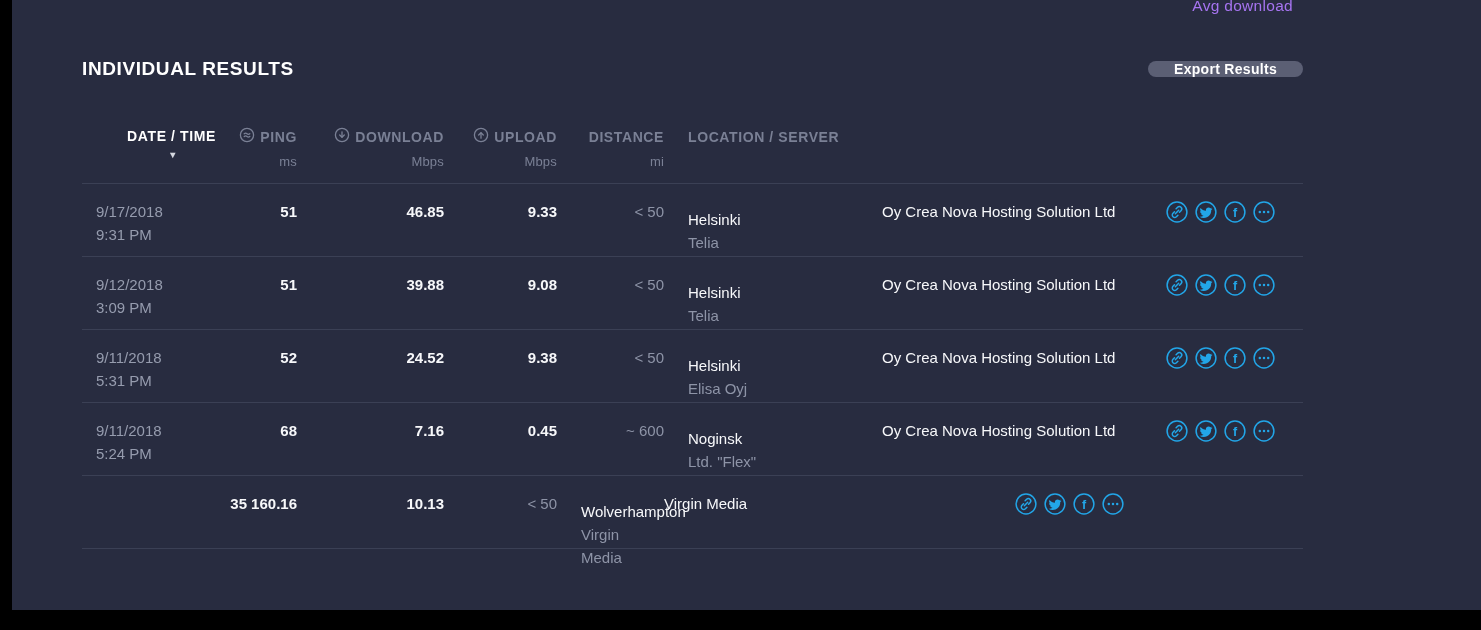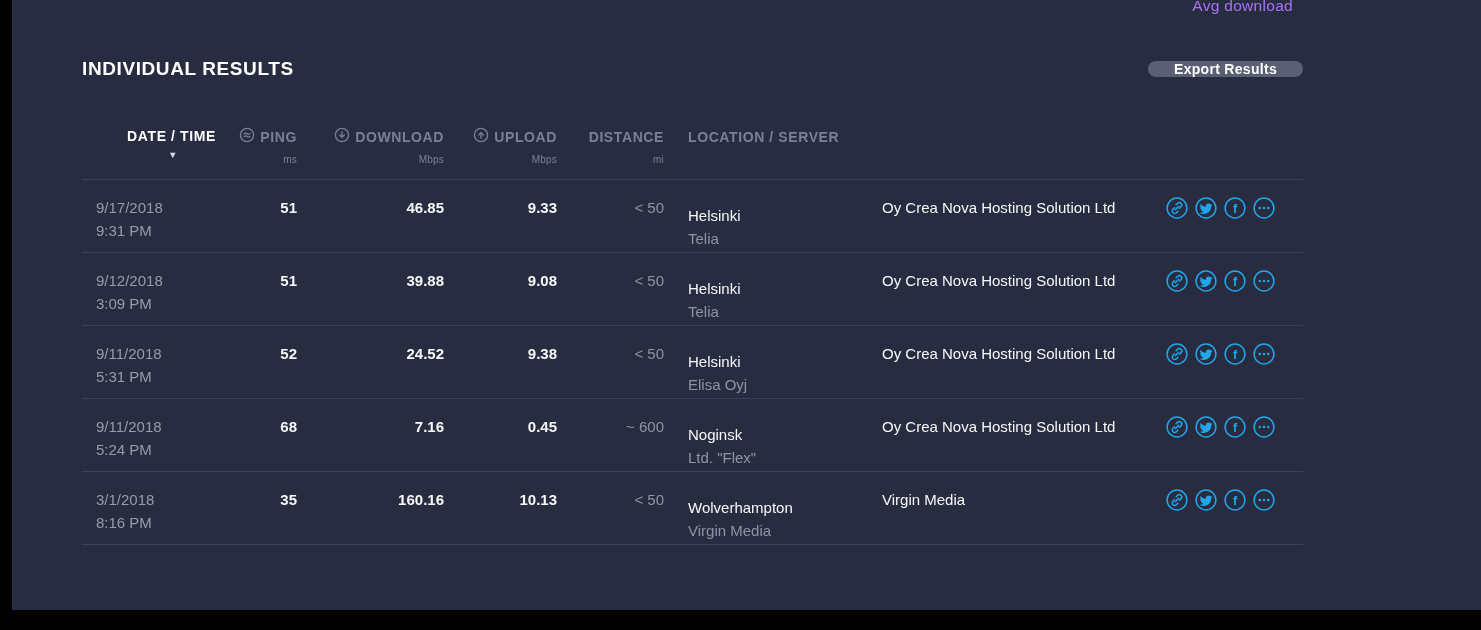--- a/index.html
+++ b/index.html
@@ -34,21 +34,21 @@
   .results-table { position:absolute; top:120px; left:70px; width:1221px; }
   .hrow, .row {
     display:grid;
     grid-template-columns:165px 50px 147px 113px 107px 218px 270px 1fr;
   }
   .hrow { padding-top:8px; border-bottom:1px solid #3b4055; padding-bottom:14px; }
   .hcell { color:#7a8095; font-size:14px; font-weight:bold; letter-spacing:.6px; }
   .hcell .lbl-line { display:flex; align-items:center; gap:5px; height:17px; }
   .num { text-align:right; }
   .num .lbl-line { justify-content:flex-end; }
-  .hcell .unit { display:block; margin-top:9px; font-size:10px; font-weight:normal; letter-spacing:.2px; color:#7a8095; }
+  .hcell .unit { display:block; margin-top:9px; font-size:13px; font-weight:normal; letter-spacing:.2px; color:#7a8095; }
   .hcell.date-h { color:#fff; padding-left:14px; }
   .hcell.date-h .lbl-line { justify-content:flex-start;flex-direction:column; }
   .caret { font-size:10px; color:#d5d8e0; margin-left:3px; }
   .hicon { flex:0 0 auto; }
   .hcell.loc-h { padding-left:24px; }
   
   .row { height:73px; padding-top:16px; border-bottom:1px solid #3b4055; font-size:15px; line-height:23px; }
   .cell-date { padding-left:14px; color:#969cae; }
   .cell-num { text-align:right; color:#f7f8fa; font-weight:bold; }
   .cell-dist { text-align:right; color:#8e94a7; }
@@ -348,24 +348,20 @@
             <circle cx="6.8" cy="11" r="1.25"></circle>
                   <circle cx="11" cy="11" r="1.25"></circle>
                   <circle cx="15.2" cy="11" r="1.25"></circle>
           </g>
         </svg>
       </button>
     </div>
   </div>
 
   <div class="row">
-    <div class="cell-date">
-      <div>3/1/2018</div>
-      <div>8:16 PM</div>
-    </div>
     <div class="cell-num">35</div>
     <div class="cell-num">160.16</div>
     <div class="cell-num">10.13</div>
     <div class="cell-dist">&lt; 50</div>
     <div class="cell-loc">
       <div class="city">Wolverhampton</div>
       <div class="sponsor">Virgin Media</div>
     </div>
     <div class="cell-provider">Virgin Media</div>
     <div class="cell-share">

